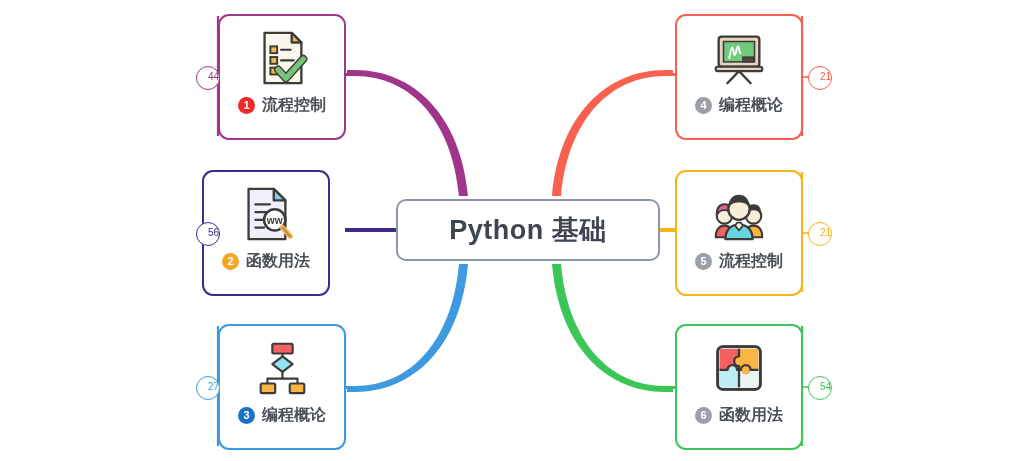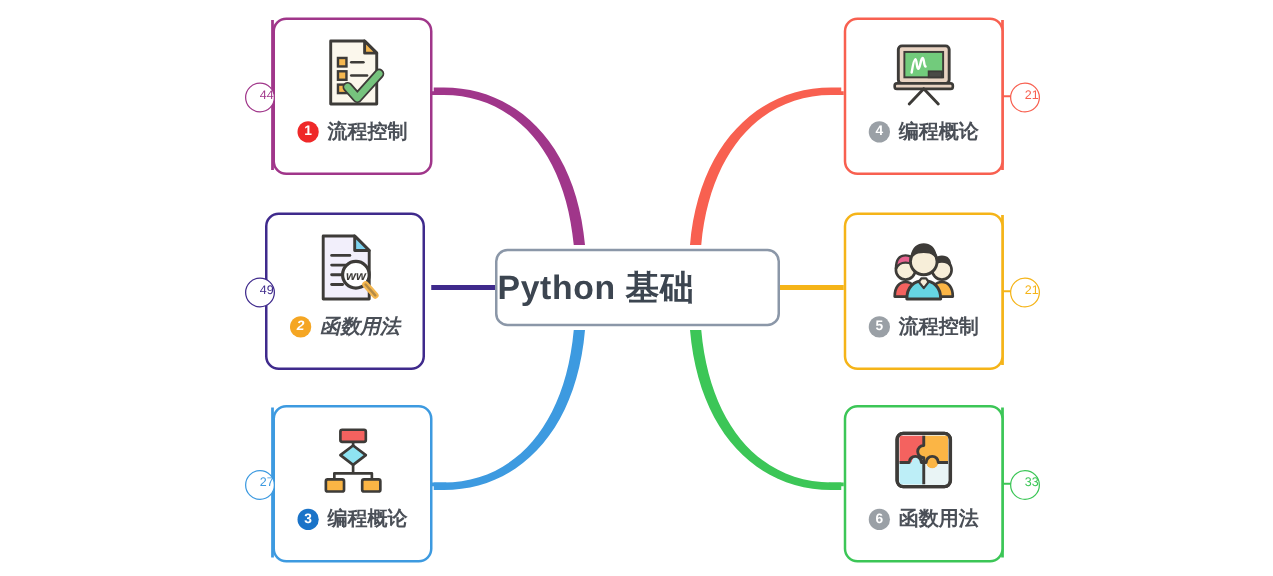--- a/index.html
+++ b/index.html
@@ -25,29 +25,29 @@
     width: 1018px;
     height: 461px;
     pointer-events: none;
   }
 
   
   .center-node {
     position: absolute;
     left: 396px;
     top: 199px;
-    width: 228px;
+    width: 264px;
     height: 62px;
     box-sizing: border-box;
     border: 2px solid #8b97a8;
     border-radius: 10px;
     background: #ffffff;
     display: flex;
     align-items: center;
-    justify-content: flex-start;
+    justify-content: center;
     z-index: 6;
   }
   .center-title {
     font-size: 27px;
     font-weight: bold;
     color: #3c4550;
     letter-spacing: 0.5px;
     white-space: nowrap;
   }
 
@@ -165,39 +165,39 @@
       <path d="M28 44 l8 9 L54 33" fill="none" stroke="#3d3b38" stroke-width="8.5" stroke-linecap="round" stroke-linejoin="round"></path>
       <path d="M28 44 l8 9 L54 33" fill="none" stroke="#76c37d" stroke-width="5.5" stroke-linecap="round" stroke-linejoin="round"></path>
     </svg>
     <div class="node-label-row">
       <span class="node-index" style="background:#ef2929;">1</span>
       <span class="node-text">流程控制</span>
     </div>
   </div>
   <div class="count-badge" style="left:196px; top:66px; border-color:#a0368a; color:#a0368a;">44</div>
 
-  <div class="node" id="node-2" style="left:212px; top:170px; border-color:#3f2a8c;font-style:italic;">
+  <div class="node" id="node-2" style="left:202px; top:170px; border-color:#3f2a8c;">
     <svg class="node-icon" viewBox="0 0 64 64">
       <path d="M14 6 h26 l12 12 v40 H14 Z" fill="#f2effb" stroke="#3d3b38" stroke-width="2.4" stroke-linejoin="round"></path>
       <path d="M40 6 l12 12 h-12 Z" fill="#7ed3f0" stroke="#3d3b38" stroke-width="2.4" stroke-linejoin="round"></path>
       <line x1="21" y1="22" x2="36" y2="22" stroke="#3d3b38" stroke-width="2.4" stroke-linecap="round"></line>
       <line x1="21" y1="30" x2="36" y2="30" stroke="#3d3b38" stroke-width="2.4" stroke-linecap="round"></line>
       <line x1="21" y1="38" x2="33" y2="38" stroke="#3d3b38" stroke-width="2.4" stroke-linecap="round"></line>
       <line x1="21" y1="46" x2="30" y2="46" stroke="#3d3b38" stroke-width="2.4" stroke-linecap="round"></line>
       <circle cx="41" cy="38" r="11" fill="#ffffff" stroke="#3d3b38" stroke-width="2.6"></circle>
       <text x="41" y="42.5" font-family="'Liberation Sans',sans-serif" font-size="10.5" font-weight="bold" fill="#3d3b38" text-anchor="middle">ww</text>
       <line x1="49" y1="46" x2="57" y2="55" stroke="#f5b74f" stroke-width="5.5" stroke-linecap="round"></line>
       <line x1="49" y1="46" x2="57" y2="55" stroke="#3d3b38" stroke-width="2" stroke-linecap="round" opacity="0.35"></line>
     </svg>
     <div class="node-label-row">
       <span class="node-index" style="background:#f5a623;">2</span>
       <span class="node-text">函数用法</span>
     </div>
   </div>
-  <div class="count-badge" style="left:196px; top:222px; border-color:#3f2a8c; color:#3f2a8c;">49</div>
+  <div class="count-badge" style="left:196px; top:222px; border-color:#3f2a8c; color:#3f2a8c;">56</div>
 
   <div class="node" id="node-3" style="left:218px; top:324px; border-color:#3d9ae0;">
     <svg class="node-icon" viewBox="0 0 64 64">
       <rect x="22" y="7" width="21" height="10" rx="1.5" fill="#f4625f" stroke="#3d3b38" stroke-width="2.2"></rect>
       <path d="M32.5 20 L43 28 L32.5 36 L22 28 Z" fill="#8fe3f2" stroke="#3d3b38" stroke-width="2.2" stroke-linejoin="round"></path>
       <path d="M32.5 17 v3" stroke="#3d3b38" stroke-width="2.2"></path>
       <path d="M32.5 36 v7 M17 43 h31 M17 43 v6 M48 43 v6" fill="none" stroke="#3d3b38" stroke-width="2.2" stroke-linecap="round"></path>
       <rect x="10" y="48" width="15" height="10" rx="1.5" fill="#fbb545" stroke="#3d3b38" stroke-width="2.2"></rect>
       <rect x="40" y="48" width="15" height="10" rx="1.5" fill="#fbb545" stroke="#3d3b38" stroke-width="2.2"></rect>
     </svg>
@@ -257,15 +257,15 @@
       <path d="M32 12 v8 a5 5 0 1 0 0 10 v4 h-2 a5 5 0 1 0 -10 0 H12" fill="none" stroke="#3d3b38" stroke-width="2.4" stroke-linejoin="round"></path>
       <path d="M32 34 h2 a5 5 0 1 1 10 0 h8" fill="none" stroke="#3d3b38" stroke-width="2.4" stroke-linejoin="round"></path>
       <path d="M32 34 v18" fill="none" stroke="#3d3b38" stroke-width="2.4"></path>
       <rect x="10" y="10" width="44" height="44" rx="5" fill="none" stroke="#3d3b38" stroke-width="2.8"></rect>
     </svg>
     <div class="node-label-row">
       <span class="node-index" style="background:#9aa0a6;">6</span>
       <span class="node-text">函数用法</span>
     </div>
   </div>
-  <div class="count-badge" style="left:808px; top:376px; border-color:#3cc657; color:#3cc657;">33</div>
+  <div class="count-badge" style="left:808px; top:376px; border-color:#3cc657; color:#3cc657;">54</div>
 
 </div>
 
 </body></html>

